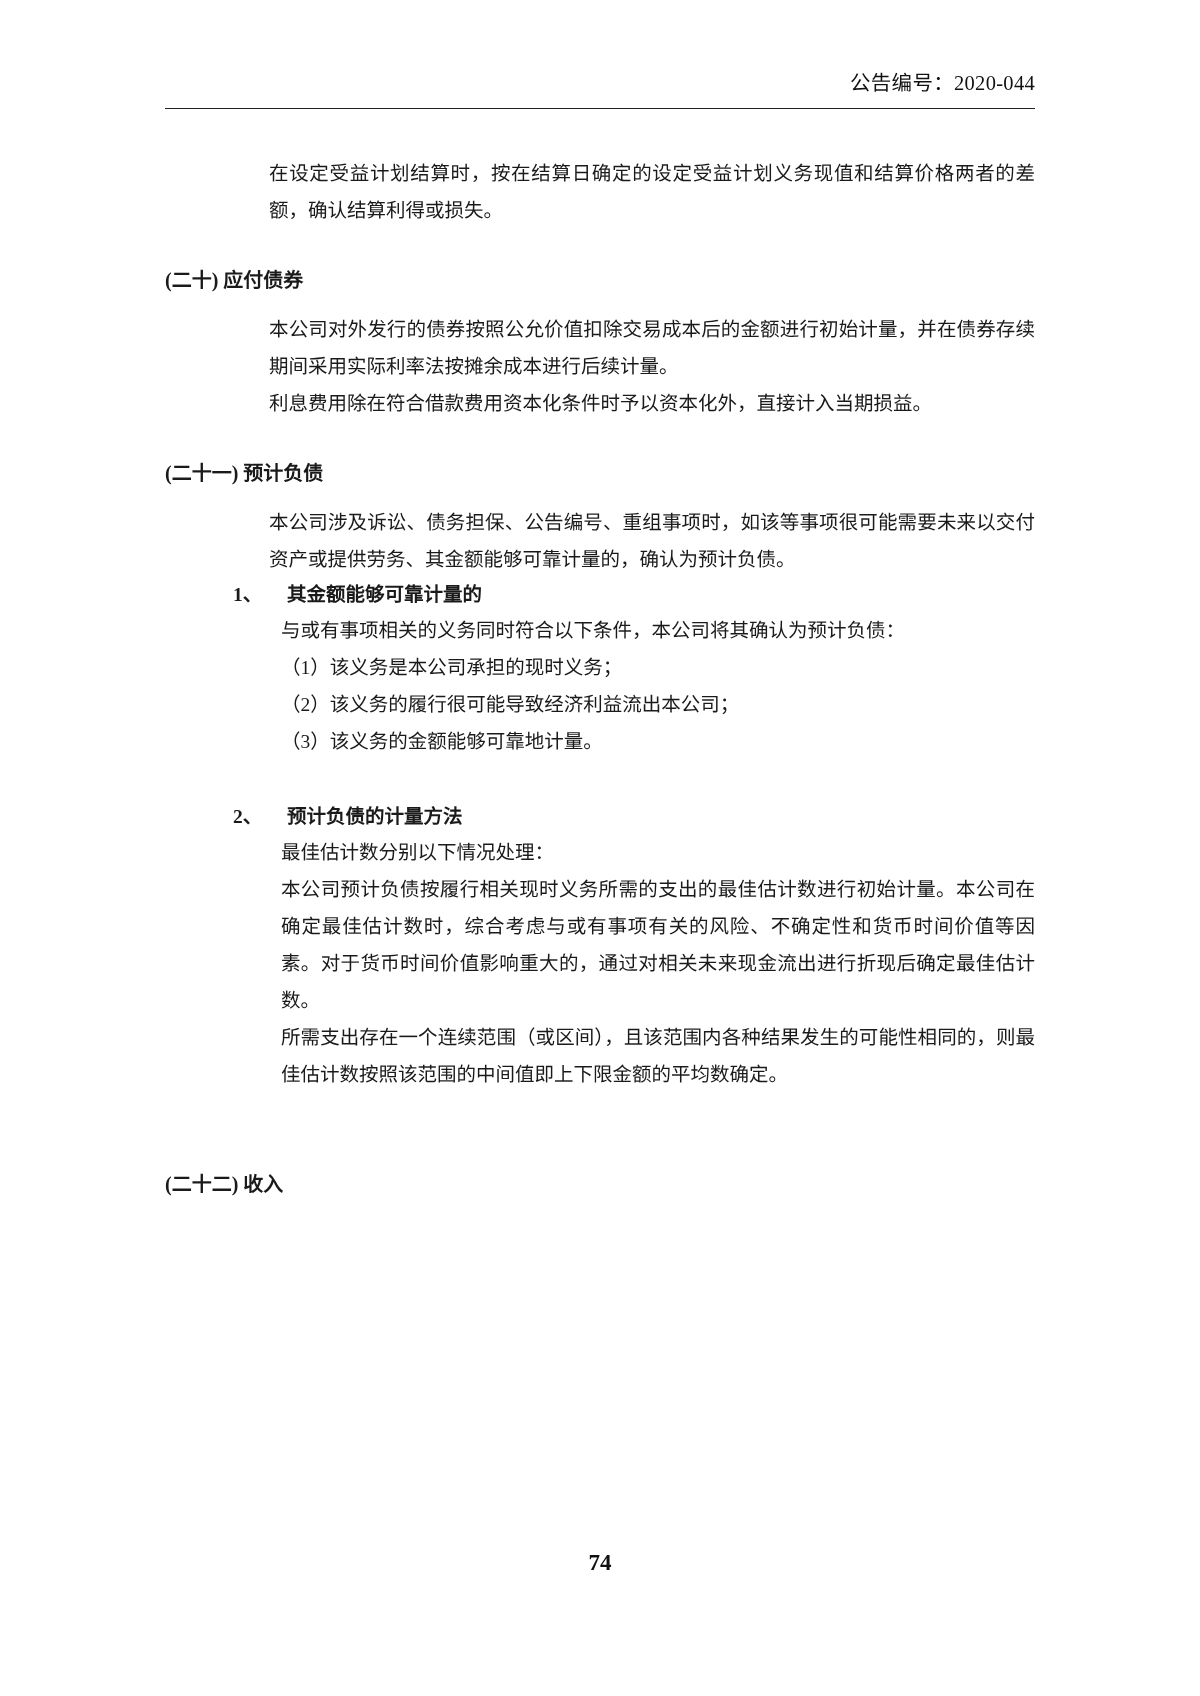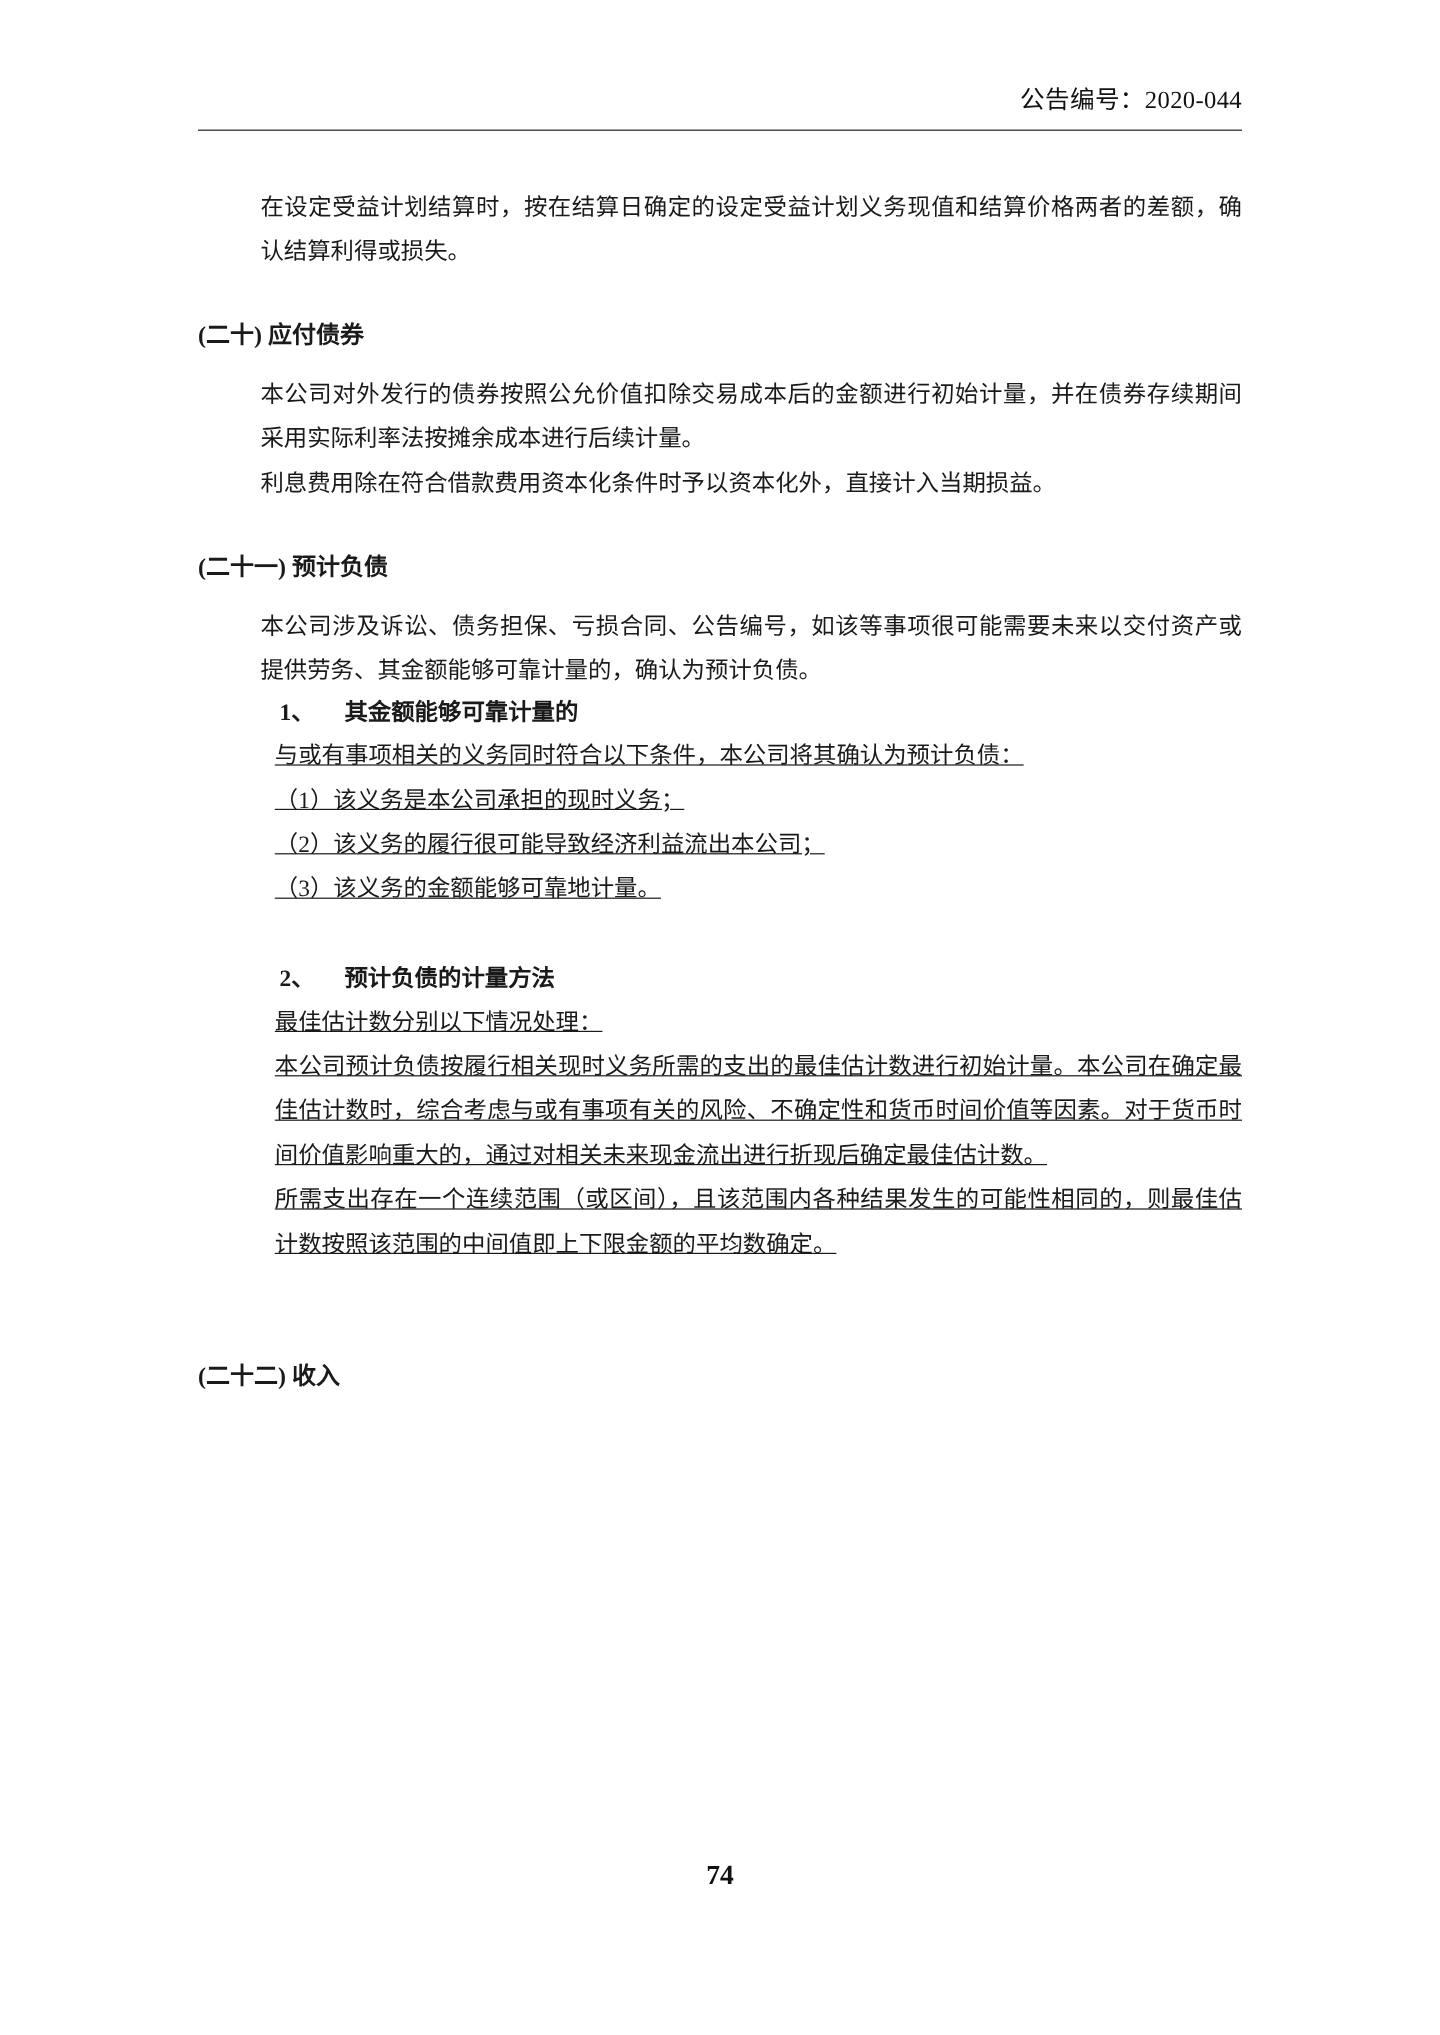--- a/index.html
+++ b/index.html
@@ -42,25 +42,24 @@
     padding-right: 55px;
   }
   p {
     margin: 0;
     font-size: 19.5px;
     line-height: 37px;
     text-align: justify;
     text-justify: inter-ideograph;
   }
   .indent-1 {
-    margin-left: 52px;
+    margin-left: 104px;
   }
   .indent-2 {
-    margin-left: 64px;
-    text-decoration: underline;
+    margin-left: 116px;
   }
   .section-head {
     font-weight: bold;
     font-size: 20px;
     line-height: 34px;
     margin: 0;
   }
   .section-block {
     margin-top: 34px;
   }
@@ -105,21 +104,21 @@
     <div class="section-block">
       <p class="section-head">(二十) 应付债券</p>
       <div class="gap-sm"></div>
       <p class="indent-1">本公司对外发行的债券按照公允价值扣除交易成本后的金额进行初始计量，并在债券存续期间采用实际利率法按摊余成本进行后续计量。</p>
       <p class="indent-1">利息费用除在符合借款费用资本化条件时予以资本化外，直接计入当期损益。</p>
     </div>
 
     <div class="section-block">
       <p class="section-head">(二十一) 预计负债</p>
       <div class="gap-sm"></div>
-      <p class="indent-1">本公司涉及诉讼、债务担保、亏损合同、公告编号，如该等事项很可能需要未来以交付资产或提供劳务、其金额能够可靠计量的，确认为预计负债。</p>
+      <p class="indent-1">本公司涉及诉讼、债务担保、公告编号、重组事项时，如该等事项很可能需要未来以交付资产或提供劳务、其金额能够可靠计量的，确认为预计负债。</p>
 
       <div>
         <div class="sub-head">
           <span class="num">1、</span>
           <span>其金额能够可靠计量的</span>
         </div>
         <p class="indent-2">与或有事项相关的义务同时符合以下条件，本公司将其确认为预计负债：</p>
         <p class="indent-2">（1）该义务是本公司承担的现时义务；</p>
         <p class="indent-2">（2）该义务的履行很可能导致经济利益流出本公司；</p>
         <p class="indent-2">（3）该义务的金额能够可靠地计量。</p>

